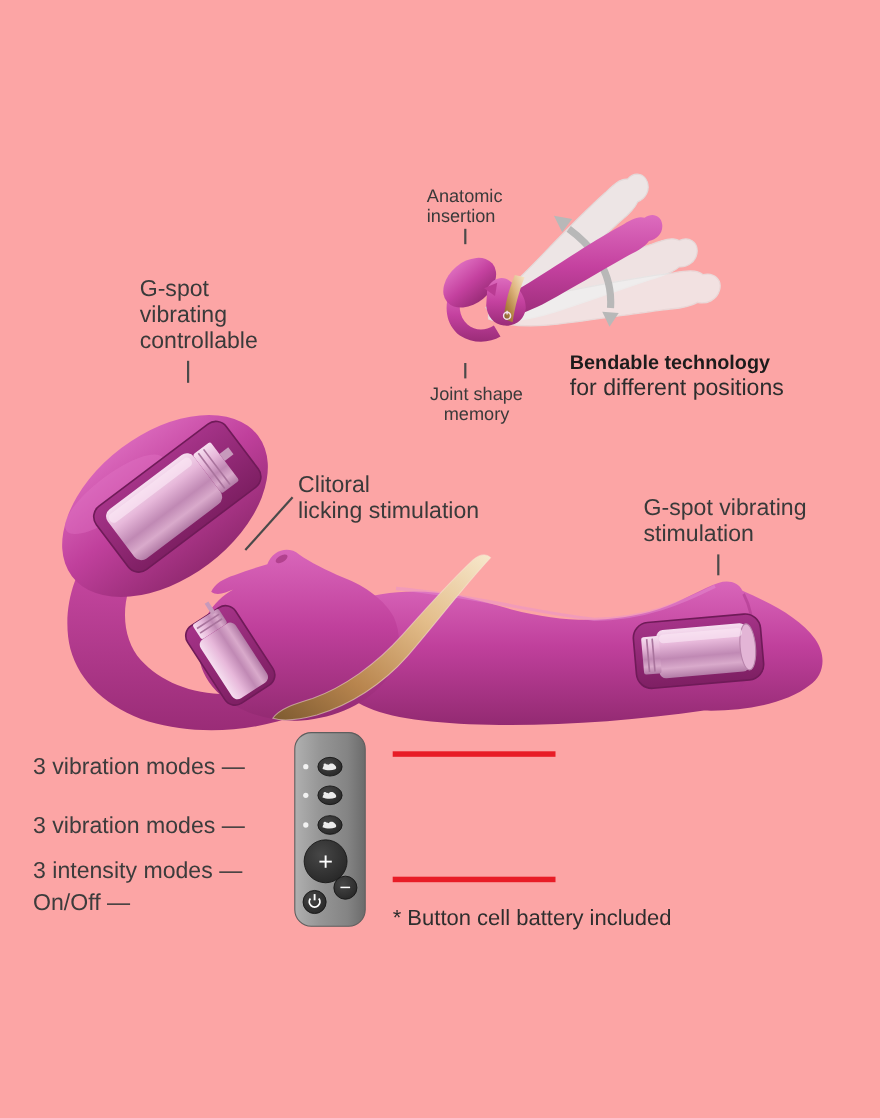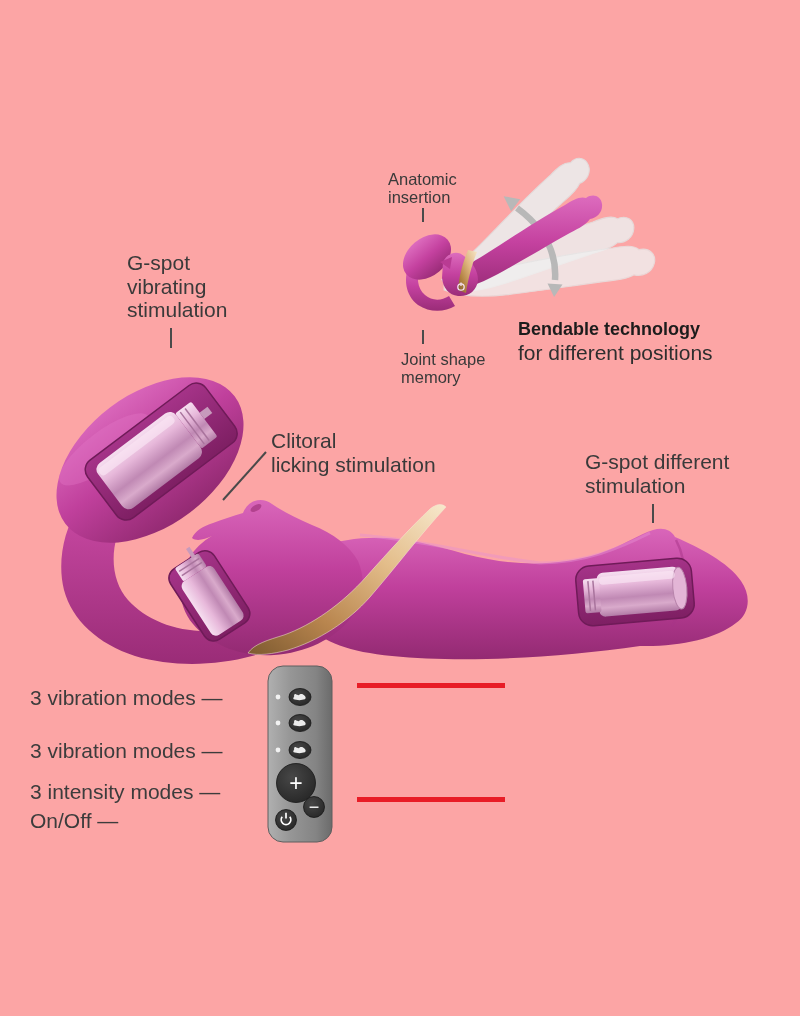--- a/index.html
+++ b/index.html
@@ -20,21 +20,21 @@
 </style>
 </head>
 <body>
 
 <div class="canvas">
 
   <div class="label small" style="left:388px;top:171px;">Anatomic
 insertion</div>
   <div class="tick" style="left:422px;top:208px;height:14px;"></div>
   <div class="tick" style="left:422px;top:330px;height:14px;"></div>
-  <div class="label small" style="left:401px;top:351px;">Joint shape
+  <div class="label small" style="left:391px;top:351px;text-align:center;">Joint shape
 memory</div>
 
   <div class="abs" style="left:518px;top:317px;">
     <div class="bendable-title">Bendable technology</div>
     <div class="bendable-subtitle">for different positions</div>
   </div>
 
   <svg width="290" height="163" viewBox="395 160 290 163" style="left:395px;top:160px;">
     <defs>
       <linearGradient id="pinkG" x1="0" y1="0" x2="0" y2="1">
@@ -70,25 +70,25 @@
       <path d="M 468,250 C 463,262 459,276 458,290 L 466,293 C 468,279 472,264 477,252 Z" fill="url(#goldG)"></path>
       <g>
         <circle cx="461" cy="287" r="3.2" fill="none" stroke="#f4dff0" stroke-width="1.3"></circle>
         <line x1="461" y1="282.6" x2="461" y2="286" stroke="#f4dff0" stroke-width="1.3"></line>
       </g>
     </g>
   </svg>
 
   <div class="label" style="left:127px;top:251px;">G-spot
 vibrating
-stimulation</div>
+controllable</div>
   <div class="tick" style="left:170px;top:328px;height:20px;"></div>
   <div class="label" style="left:271px;top:429px;line-height:24px;">Clitoral
 licking stimulation</div>
-  <div class="label" style="left:585px;top:450px;line-height:24px;">G-spot different
+  <div class="label" style="left:585px;top:450px;line-height:24px;">G-spot vibrating
 stimulation</div>
   <div class="tick" style="left:652px;top:504px;height:19px;"></div>
 
   <svg width="760" height="320" viewBox="30 350 760 320" style="left:30px;top:350px;">
     <defs>
       <linearGradient id="bodyG" x1="0" y1="0" x2="0" y2="1">
         <stop offset="0" stop-color="#d966ba"></stop>
           <stop offset="0.45" stop-color="#c0409c"></stop>
           <stop offset="1" stop-color="#932a72"></stop>
       </linearGradient>
@@ -220,14 +220,15 @@
       <circle cx="286" cy="820" r="10.5" fill="url(#btnG)" stroke="#161616" stroke-width="0.8"></circle>
       <g>
         <path d="M 282.2,816.8 A 4.8,4.8 0 1 0 289.8,816.8" fill="none" stroke="#ffffff" stroke-width="1.7"></path>
         <line x1="286" y1="812.8" x2="286" y2="818.5" stroke="#ffffff" stroke-width="1.7"></line>
       </g>
     </g>
   </svg>
 
   <div class="redline" style="top:683px;"></div>
   <div class="redline" style="top:797px;"></div>
+  <div class="footnote">* Button cell battery included</div>
 
 </div>
 
 </body></html>

